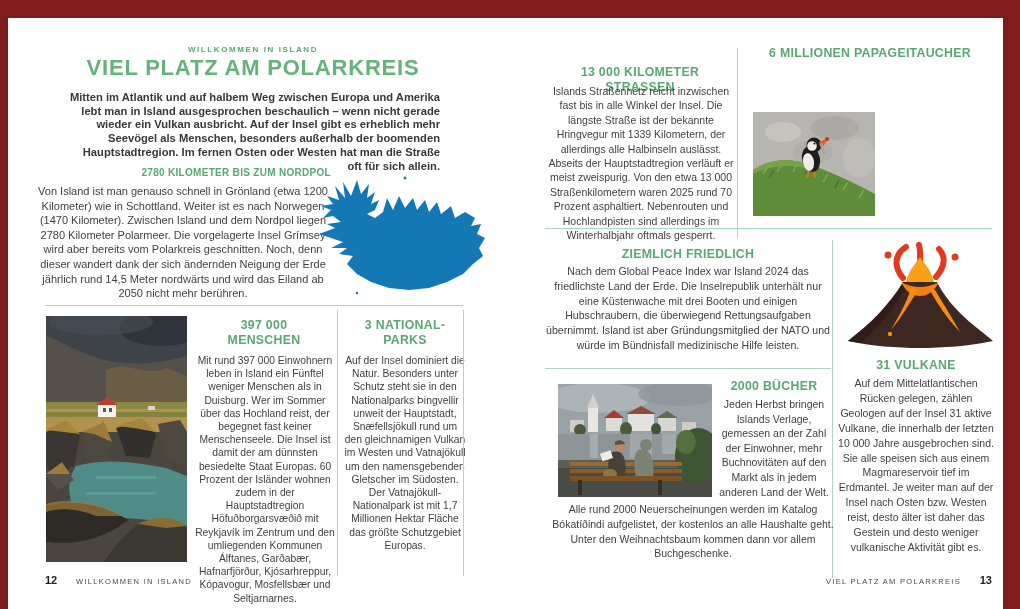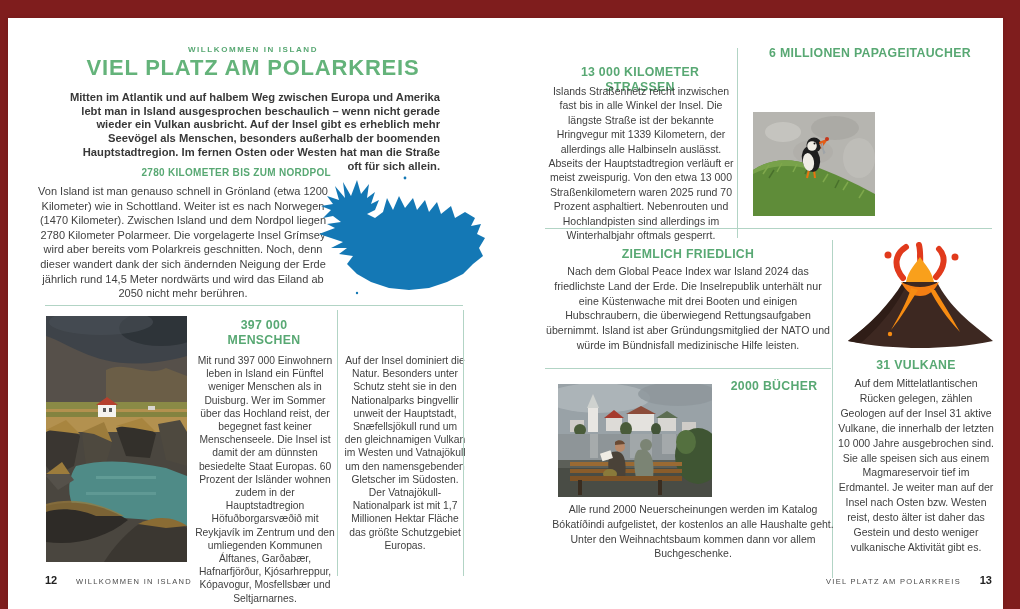--- a/index.html
+++ b/index.html
@@ -77,20 +77,21 @@
       <path d="M90,210 C110,198 130,204 141,212 L141,246 L58,246 C68,230 80,218 90,210 Z" fill="#3b3731"></path>
       <path d="M92,208 C112,198 130,202 141,210 L120,212 Z" fill="#8a6c34"></path>
       <path d="M0,188 C28,180 56,188 78,200 L50,200 C30,192 12,192 0,196 Z" fill="#9c7c3c" opacity=".7"></path>
     </svg>
 
     <div class="abs hsec" style="left:206px;top:300px;width:100px;font-size:12.3px;line-height:15px;">397 000 MENSCHEN</div>
     <div class="abs body-txt" style="left:187px;top:336px;width:140px;font-size:10.3px;line-height:13.2px;">Mit rund 397 000 Einwohnern leben in Island ein Fünftel weniger Menschen als in Duisburg. Wer im Sommer über das Hochland reist, der begegnet fast keiner Menschenseele. Die Insel ist damit der am dünnsten besiedelte Staat Europas. 60 Prozent der Isländer wohnen zudem in der Hauptstadtregion Höfuðborgarsvæðið mit Reykjavík im Zentrum und den umliegenden Kommunen Álftanes, Garðabær, Hafnarfjörður, Kjósarhreppur, Kópavogur, Mosfellsbær und Seltjarnarnes.</div>
 
     <div class="abs div-v" style="left:329px;top:292px;height:266px;"></div>
 
+    <div class="abs hsec" style="left:352px;top:300px;width:90px;font-size:12.3px;line-height:15px;">3 NATIONAL-PARKS</div>
     <div class="abs body-txt" style="left:335px;top:336px;width:124px;font-size:10.3px;line-height:13.2px;">Auf der Insel dominiert die Natur. Besonders unter Schutz steht sie in den Nationalparks Þingvellir unweit der Hauptstadt, Snæfellsjökull rund um den gleichnamigen Vulkan im Westen und Vatnajökull um den namensgebenden Gletscher im Südosten. Der Vatnajökull-Nationalpark ist mit 1,7 Millionen Hektar Fläche das größte Schutzgebiet Europas.</div>
 
     <div class="abs div-v" style="left:455px;top:292px;height:266px;"></div>
 
     <div class="abs footer" style="left:37px;top:556px;">
       <b>12</b>
       <span style="display:inline-block;width:12px;"></span>
       <span>WILLKOMMEN IN ISLAND</span>
     </div>
 
@@ -202,20 +203,21 @@
       <path d="M57,58 C60,55 66,56 67,60 L57,61 Z" fill="#6a4a33"></path>
       <path d="M54,68 C66,65 69,75 67,94 L52,94 C49,80 50,72 54,68 Z" fill="#4a4238"></path>
       <rect x="43" y="68" width="11" height="8" fill="#efece4" transform="rotate(-18 48 72)"></rect>
       <ellipse cx="52" cy="90" rx="7" ry="5" fill="#8a7a3a"></ellipse>
       <rect x="12" y="92" width="112" height="5" fill="#7d5226"></rect>
       <rect x="20" y="96" width="4" height="15" fill="#3a2d20"></rect>
       <rect x="100" y="96" width="4" height="15" fill="#3a2d20"></rect>
     </svg>
 
     <div class="abs hsec" style="left:706px;top:361px;width:120px;font-size:12.3px;">2000 BÜCHER</div>
+    <div class="abs body-txt" style="left:706px;top:379px;width:120px;font-size:10.5px;line-height:14.6px;">Jeden Herbst bringen Islands Verlage, gemessen an der Zahl der Einwohner, mehr Buchnovitäten auf den Markt als in jedem anderen Land der Welt.</div>
     <div class="abs body-txt" style="left:540px;top:484px;width:290px;font-size:10.5px;line-height:14.8px;">Alle rund 2000 Neuerscheinungen werden im Katalog Bókatíðindi aufgelistet, der kostenlos an alle Haushalte geht. Unter den Weihnachtsbaum kommen dann vor allem Buchgeschenke.</div>
 
     <div class="abs footer" style="top:556px;right:11px;text-align:right;">
       <span>VIEL PLATZ AM POLARKREIS</span>
       <span style="display:inline-block;width:12px;"></span>
       <b>13</b>
     </div>
 
   </div>
 </div>

